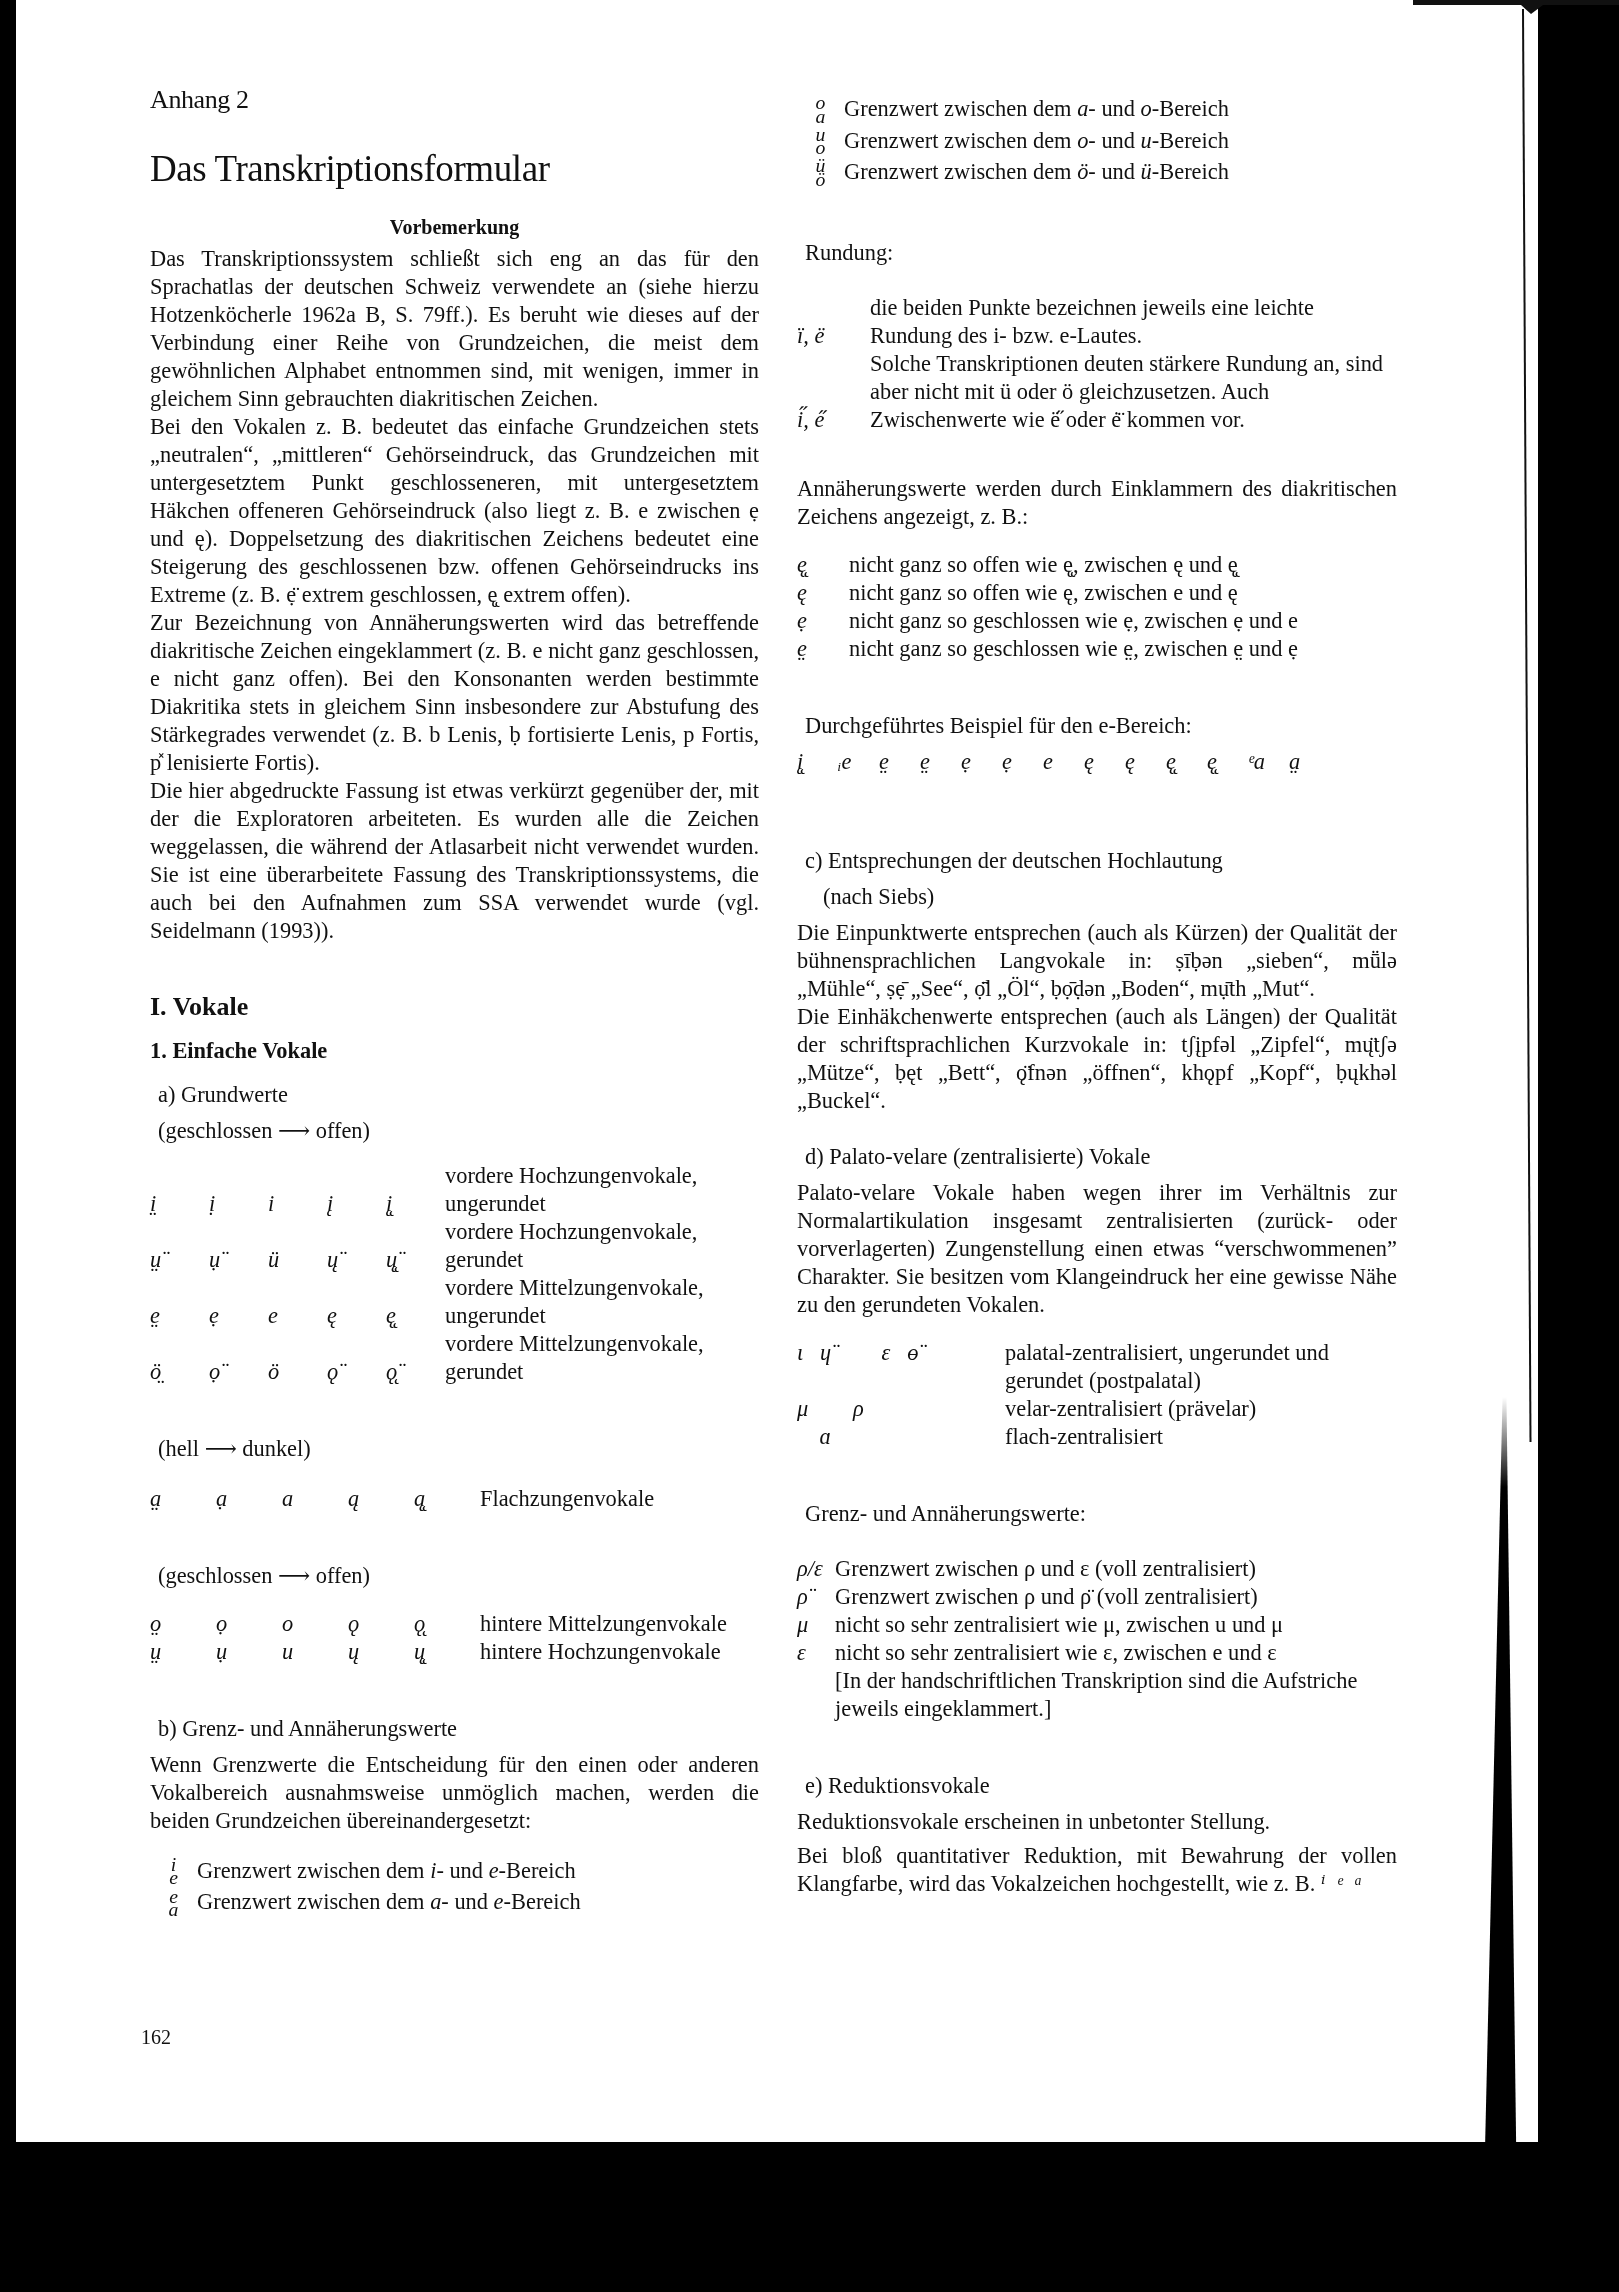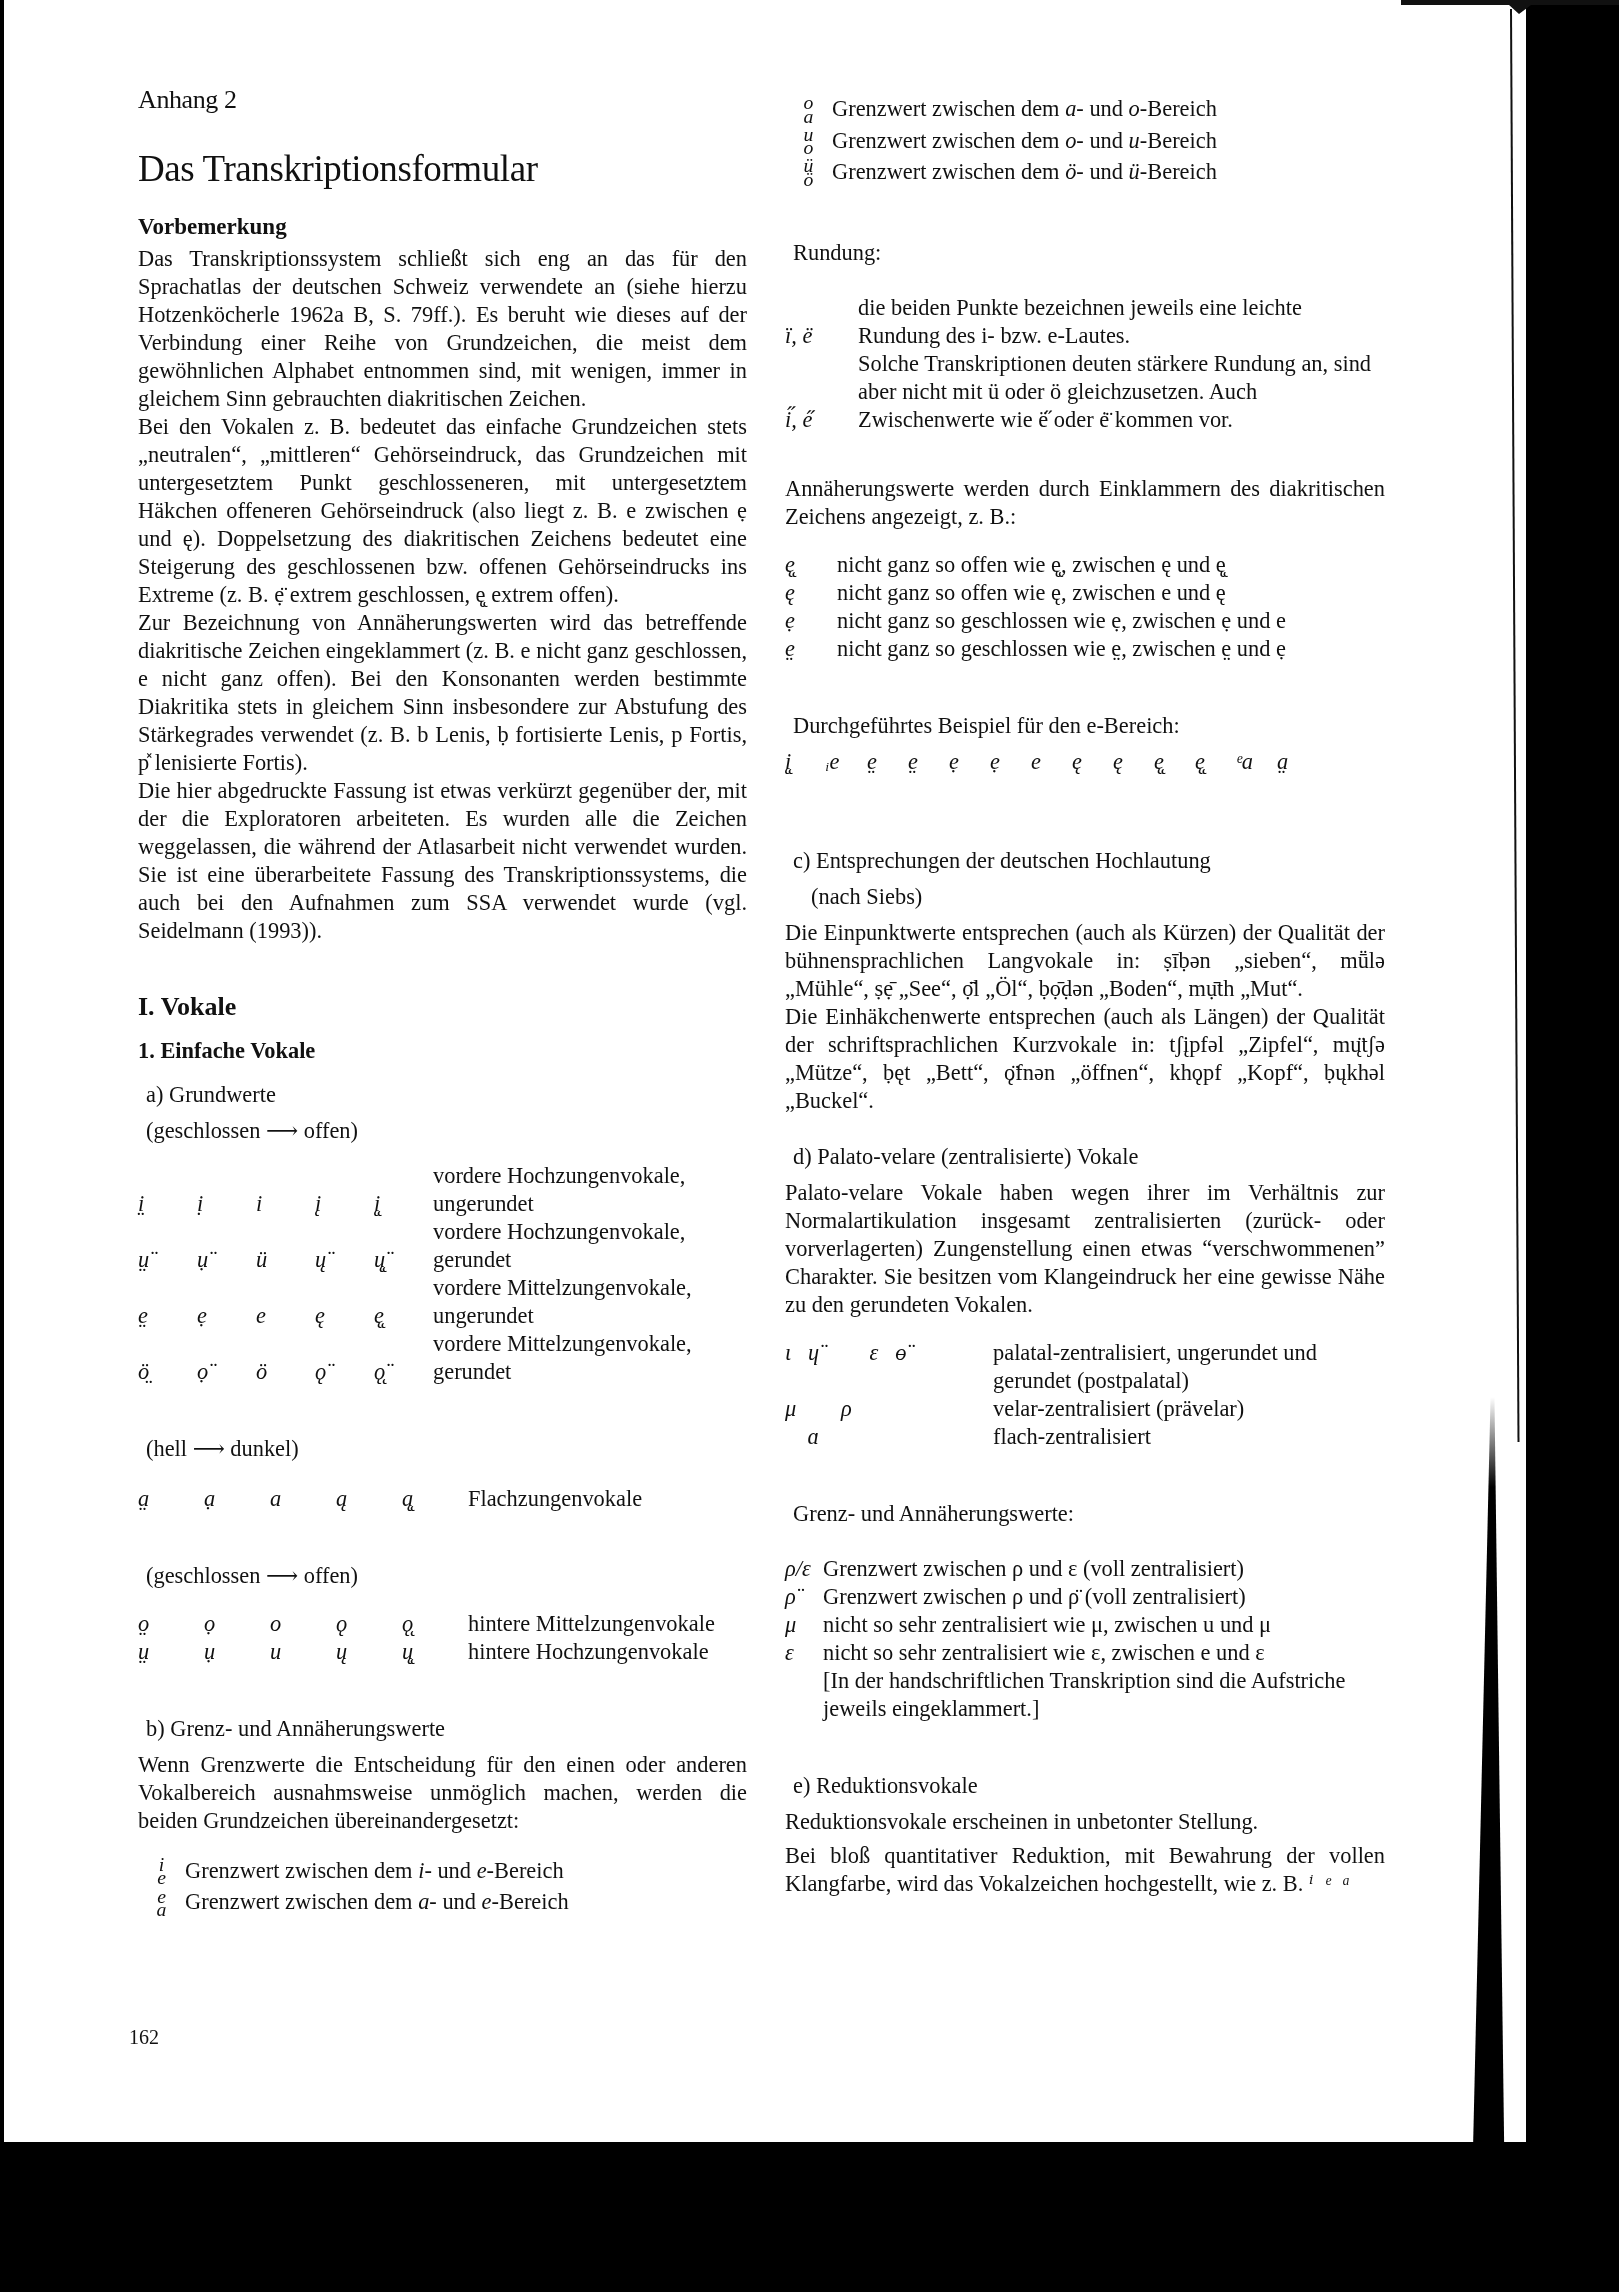--- a/index.html
+++ b/index.html
@@ -3,21 +3,21 @@
 <meta charset="utf-8">
 <style>
   html, body { margin: 0; padding: 0; }
   body {
     width: 1619px; height: 2293px; position: relative; overflow: hidden;
     background: #000;
     font-family: "Liberation Serif", "DejaVu Serif", serif;
     color: #111;
   }
   .page {
-    position: absolute; left: 4px; top: 0; width: 1522px; height: 2142px;
+    position: absolute; left: 16px; top: 0; width: 1522px; height: 2142px;
     background: #fff;
   }
   .top-rule {
     position: absolute; left: 1397px; top: 0; width: 222px; height: 5.4px; background: #111;
   }
   .fold-line {
     position: absolute; left: 1506px; top: 9px; width: 1.8px; height: 1433px;
     background: #111; transform: rotate(-0.3deg); transform-origin: top;
   }
   .fold-marker {
@@ -36,21 +36,21 @@
     clip-path: polygon(100% 0, 100% 100%, 0 100%, 60% 40%);
   }
   .bottom-band {
     position: absolute; left: 0; top: 2142px; width: 1619px; height: 150px; background: #000;
   }
   .col { position: absolute; font-size: 22.4px; line-height: 28px; }
   .col-left { left: 134px; top: 86px; width: 609px; }
   .col-right { left: 781px; top: 95px; width: 600px; }
   .running-head { font-size: 26px; margin: 0 0 41px 0; font-weight: normal; letter-spacing: -0.4px; }
   .doc-title { font-size: 37px; font-weight: normal; margin: 0 0 30px 0; letter-spacing: -0.4px; }
-  .subhead { font-size: 23px; font-weight: bold; margin: 0 0 3.6px 0; }
+  .subhead { font-size: 20px; font-weight: bold; margin: 0 0 3.6px 0; text-align: center; }
   .para { text-align: justify; margin: 0; }
   .h2 { font-size: 26px; font-weight: bold; margin: 48px 0 16px 0; }
   .h3 { font-size: 22.4px; font-weight: bold; margin: 0 0 16px 0; }
   .label { margin: 8px; }
   .gap { height: 19.7px; }
   .gap-l { height: 41px; }
   .vrow { display: flex; align-items: flex-end; }
   .vsym { width: 59px; font-style: italic; flex: none; }
   .vsym-wide { width: 66px; font-style: italic; flex: none; }
   .vdesc { flex: 1; }

